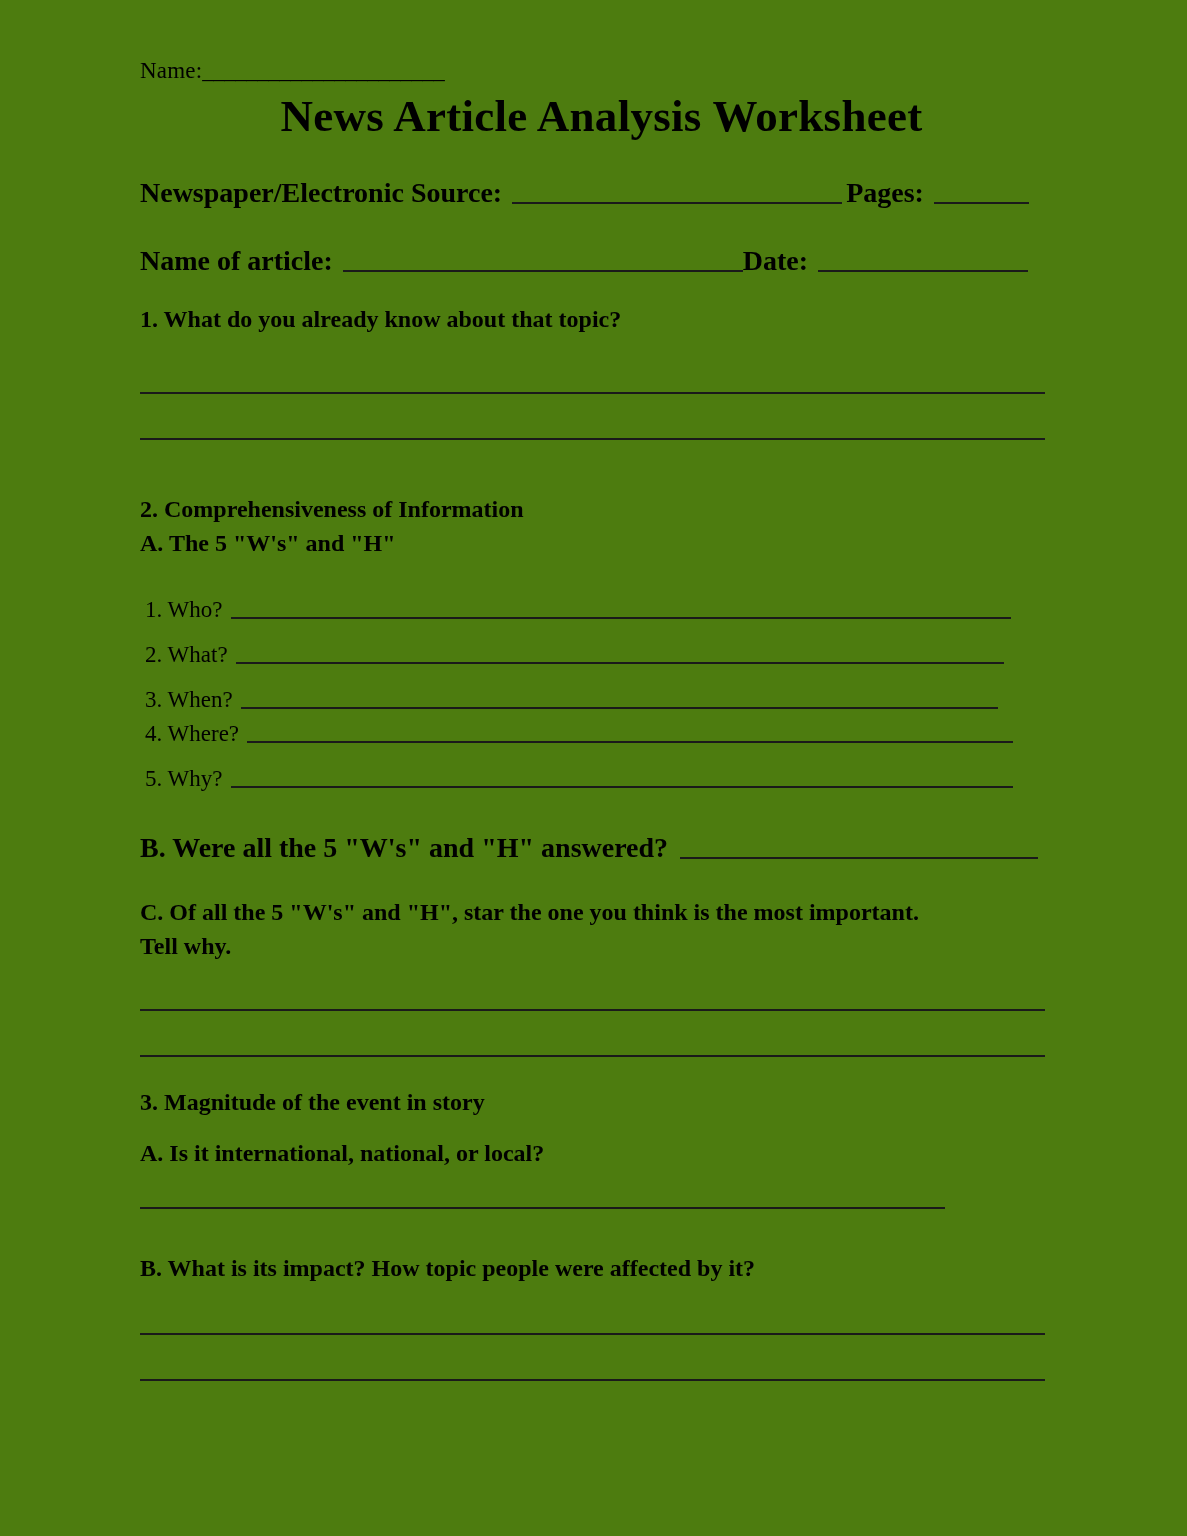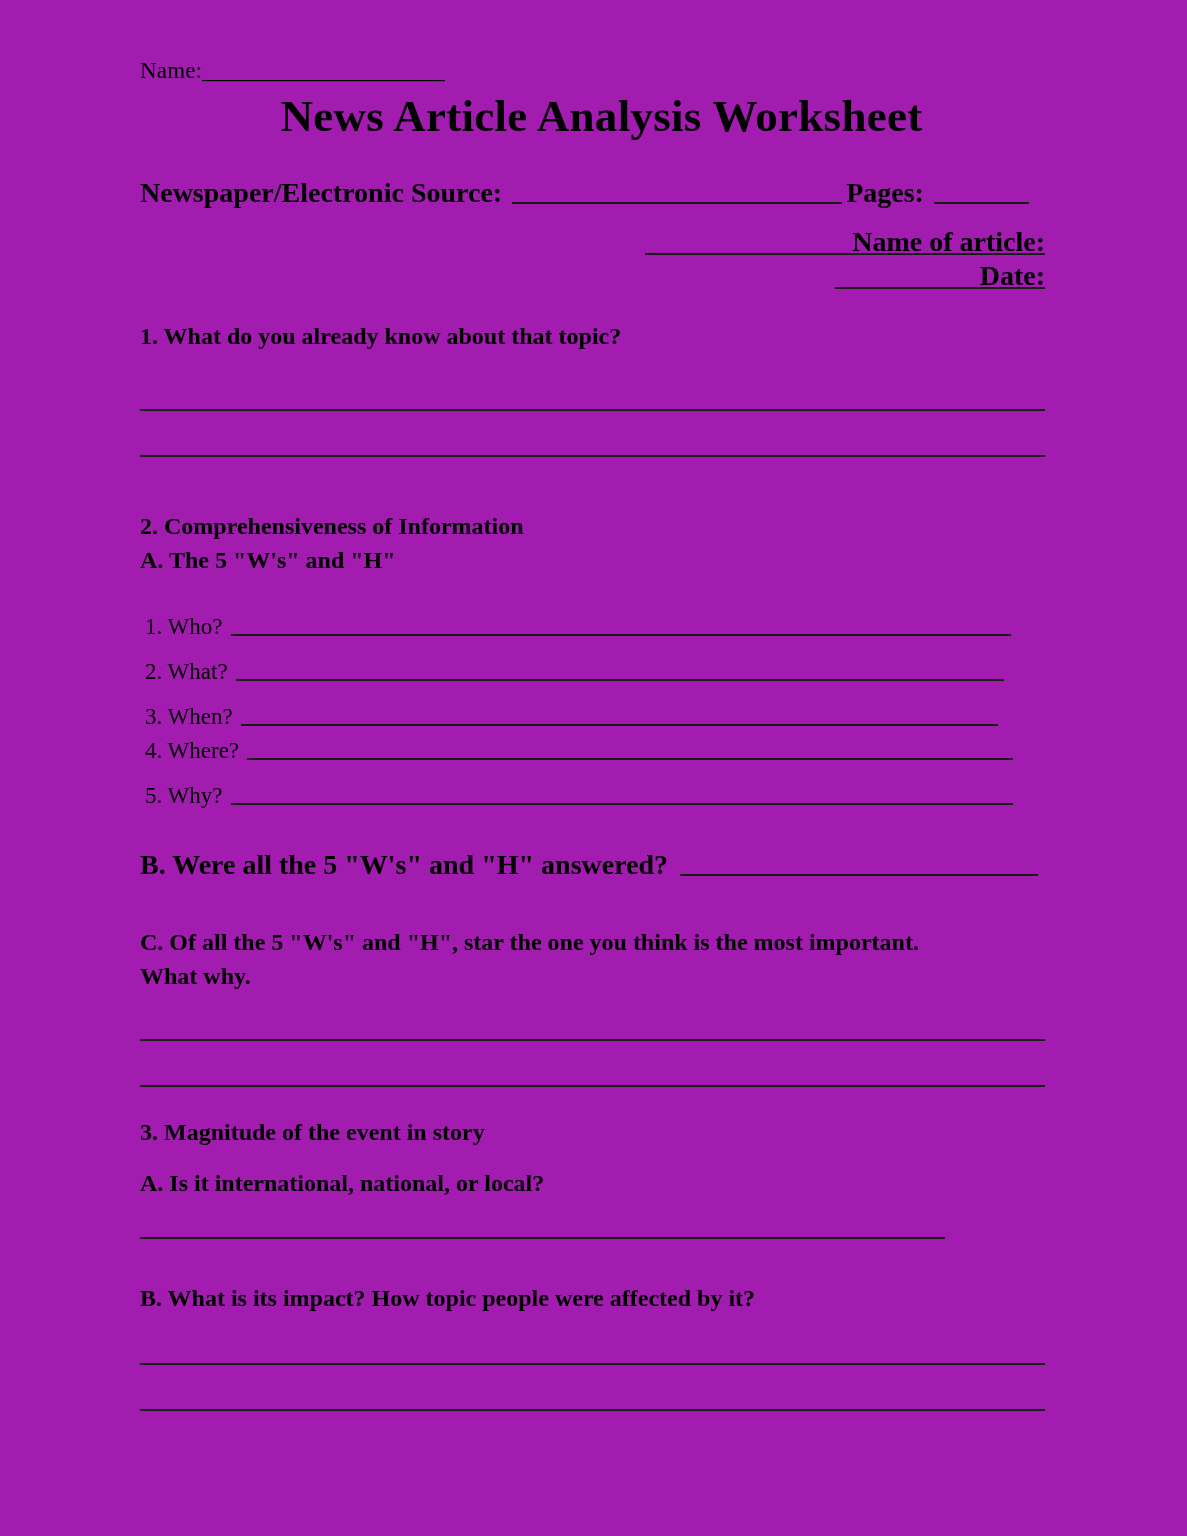--- a/index.html
+++ b/index.html
@@ -11,21 +11,21 @@
     width: 1187px;
     height: 1536px;
     font-family: "Liberation Serif", "DejaVu Serif", serif;
     color: #000000;
     overflow: hidden;
   }
   .page {
     position: relative;
     width: 1187px;
     height: 1536px;
-    background: #a21caf;
+    background: #4d7c0f;
     box-sizing: border-box;
     padding: 0;
   }
   .content {
     position: absolute;
     left: 140px;
     top: 58px;
     width: 905px;
   }
 
@@ -104,21 +104,21 @@
 
     <div class="title">News Article Analysis Worksheet</div>
 
     <div class="field-row" style="margin-top:36px;">
       <span class="lbl">Newspaper/Electronic Source:</span>
       <span class="rule" style="width:330px; margin-left:10px;"></span>
       <span class="lbl" style="margin-left:4px;"> Pages:</span>
       <span class="rule" style="width:95px; margin-left:10px;"></span>
     </div>
 
-    <div class="field-row" style="margin-top:17px;flex-direction:column;">
+    <div class="field-row" style="margin-top:36px;">
       <span class="lbl">Name of article:</span>
       <span class="rule" style="width:400px; margin-left:10px;"></span>
       <span class="lbl">Date:</span>
       <span class="rule" style="width:210px; margin-left:10px;"></span>
     </div>
 
     <div class="q-head" style="margin-top:25px;">1. What do you already know about that topic?</div>
     <div class="ans" style="width:905px; margin-top:56px;"></div>
     <div class="ans" style="width:905px; margin-top:44px;"></div>
 
@@ -144,22 +144,22 @@
     <div class="w-item" style="margin-top:19px;">
       <span class="lbl">5. Why?</span>
       <span class="rule" style="width:782px; margin-left:8px; top:-4px;"></span>
     </div>
 
     <div class="field-row" style="margin-top:40px;">
       <span class="lbl">B. Were all the 5 "W's" and "H" answered?</span>
       <span class="rule" style="width:358px; margin-left:12px;"></span>
     </div>
 
-    <div class="q-head" style="margin-top:44px;">C. Of all the 5 "W's" and "H", star the one you think is the most important.</div>
-    <div class="q-head">What why.</div>
+    <div class="q-head" style="margin-top:31px;">C. Of all the 5 "W's" and "H", star the one you think is the most important.</div>
+    <div class="q-head">Tell why.</div>
     <div class="ans" style="width:905px; margin-top:46px;"></div>
     <div class="ans" style="width:905px; margin-top:44px;"></div>
 
     <div class="q-head" style="margin-top:28px;">3. Magnitude of the event in story</div>
     <div class="q-head" style="margin-top:17px;">A. Is it international, national, or local?</div>
     <div class="ans" style="width:805px; margin-top:37px;"></div>
 
     <div class="q-head" style="margin-top:42px;">B. What is its impact? How topic people were affected by it?</div>
     <div class="ans" style="width:905px; margin-top:48px;"></div>
     <div class="ans" style="width:905px; margin-top:44px;"></div>

